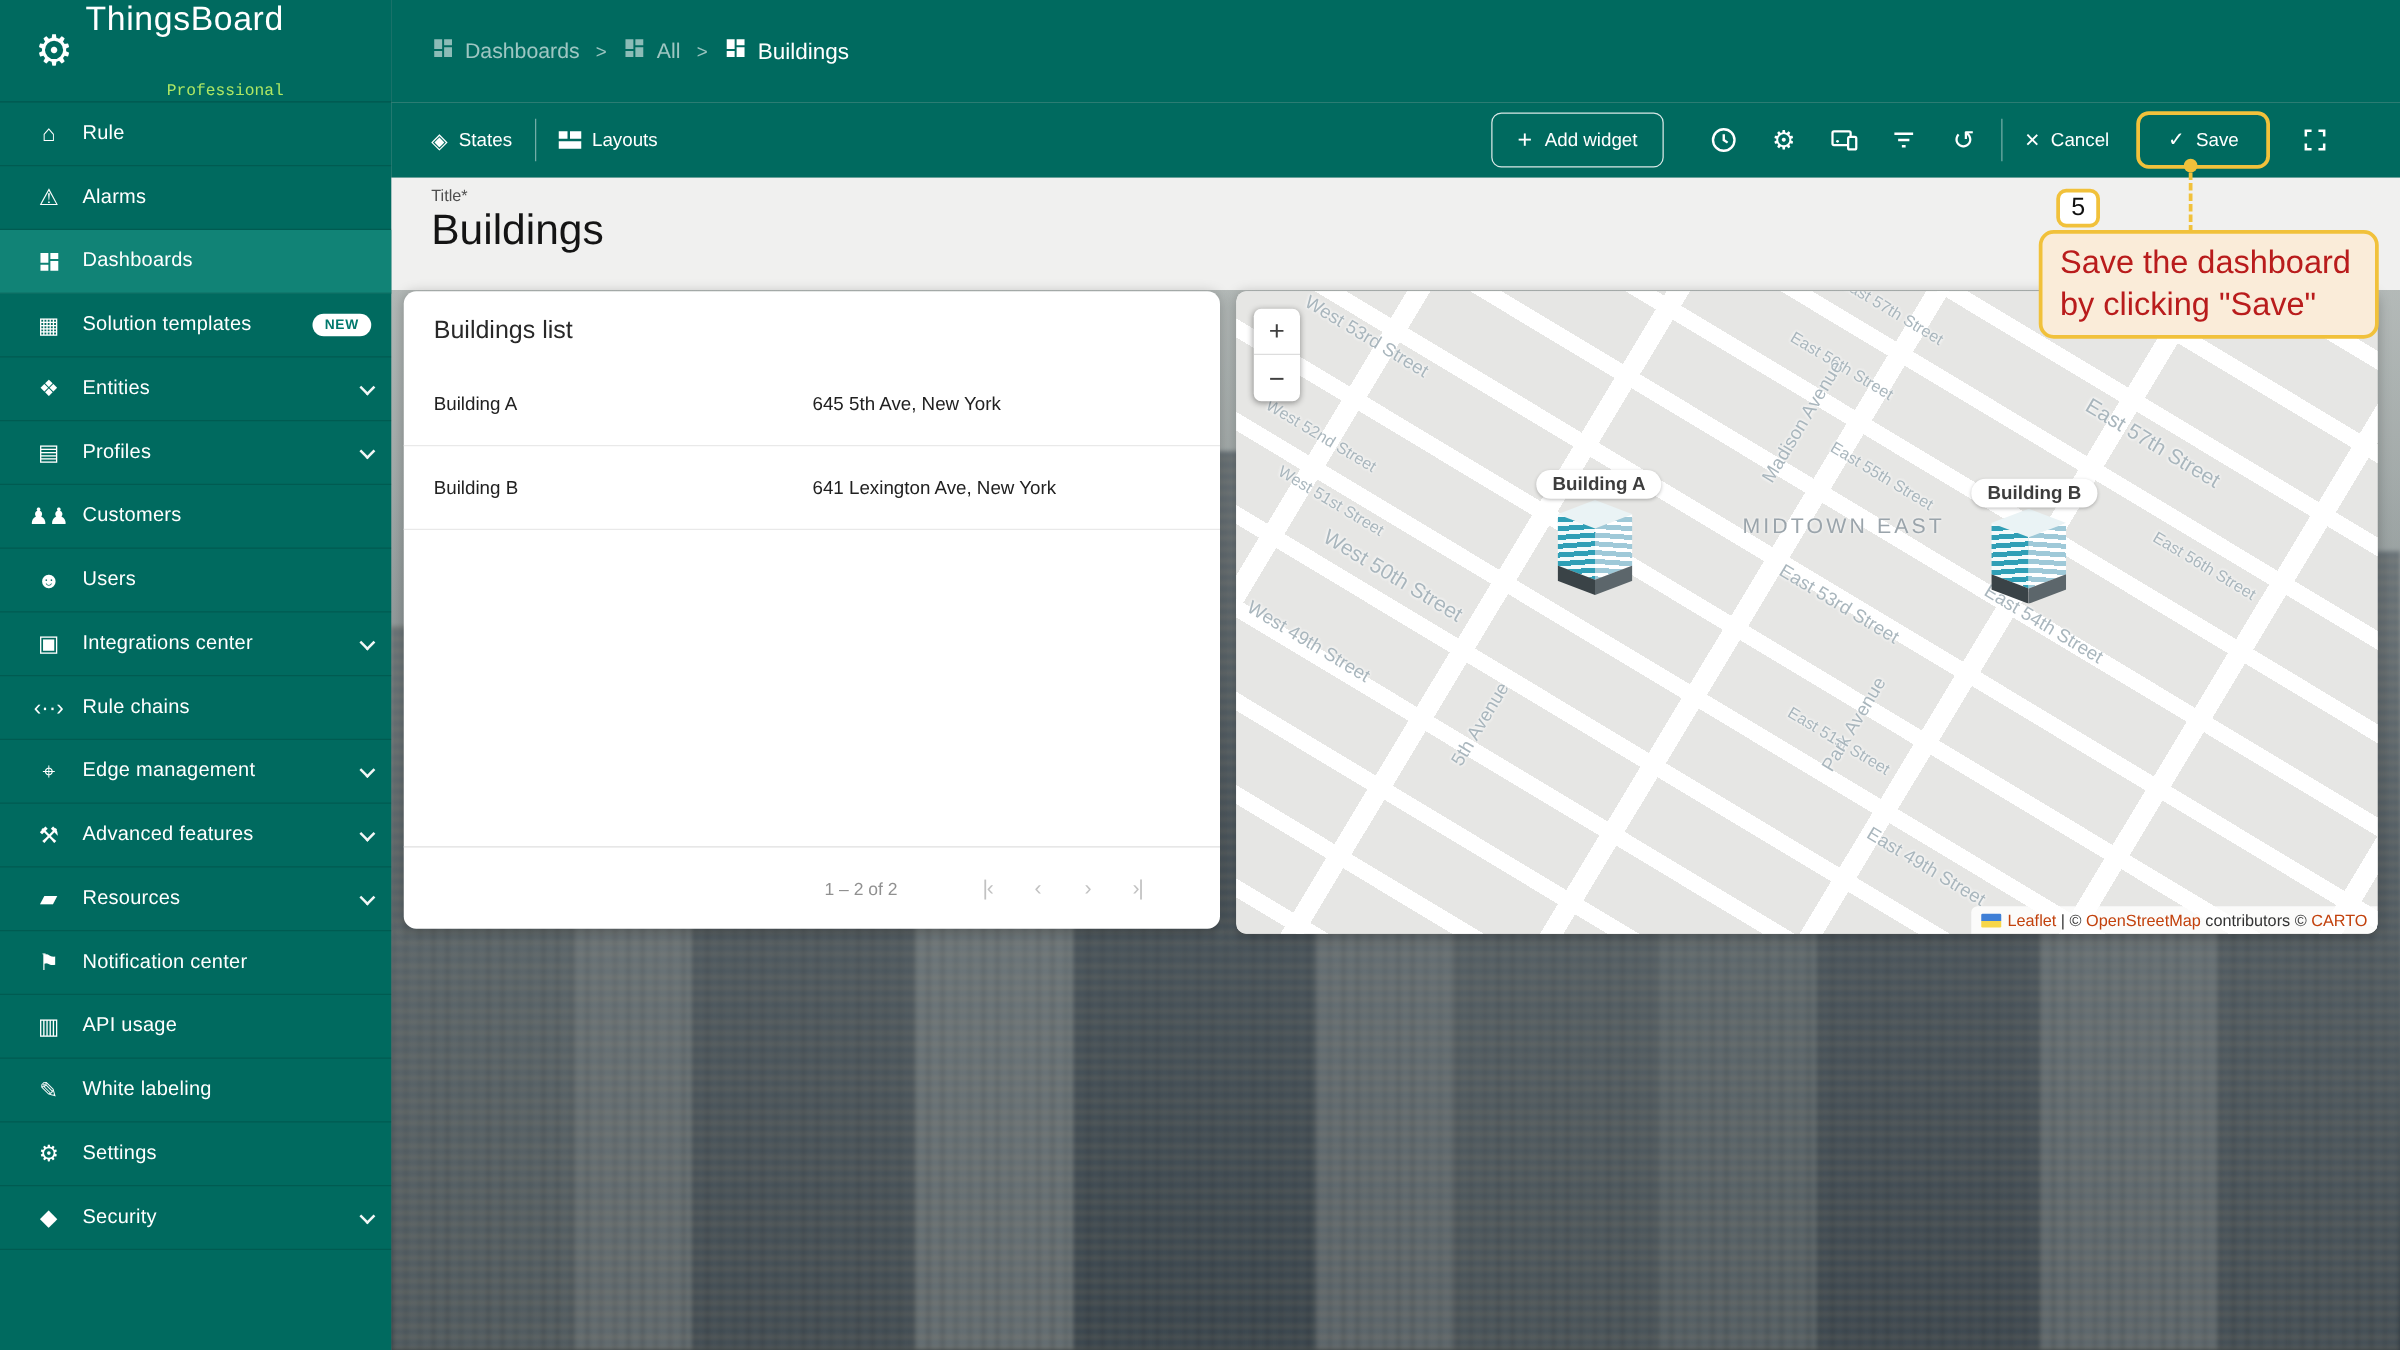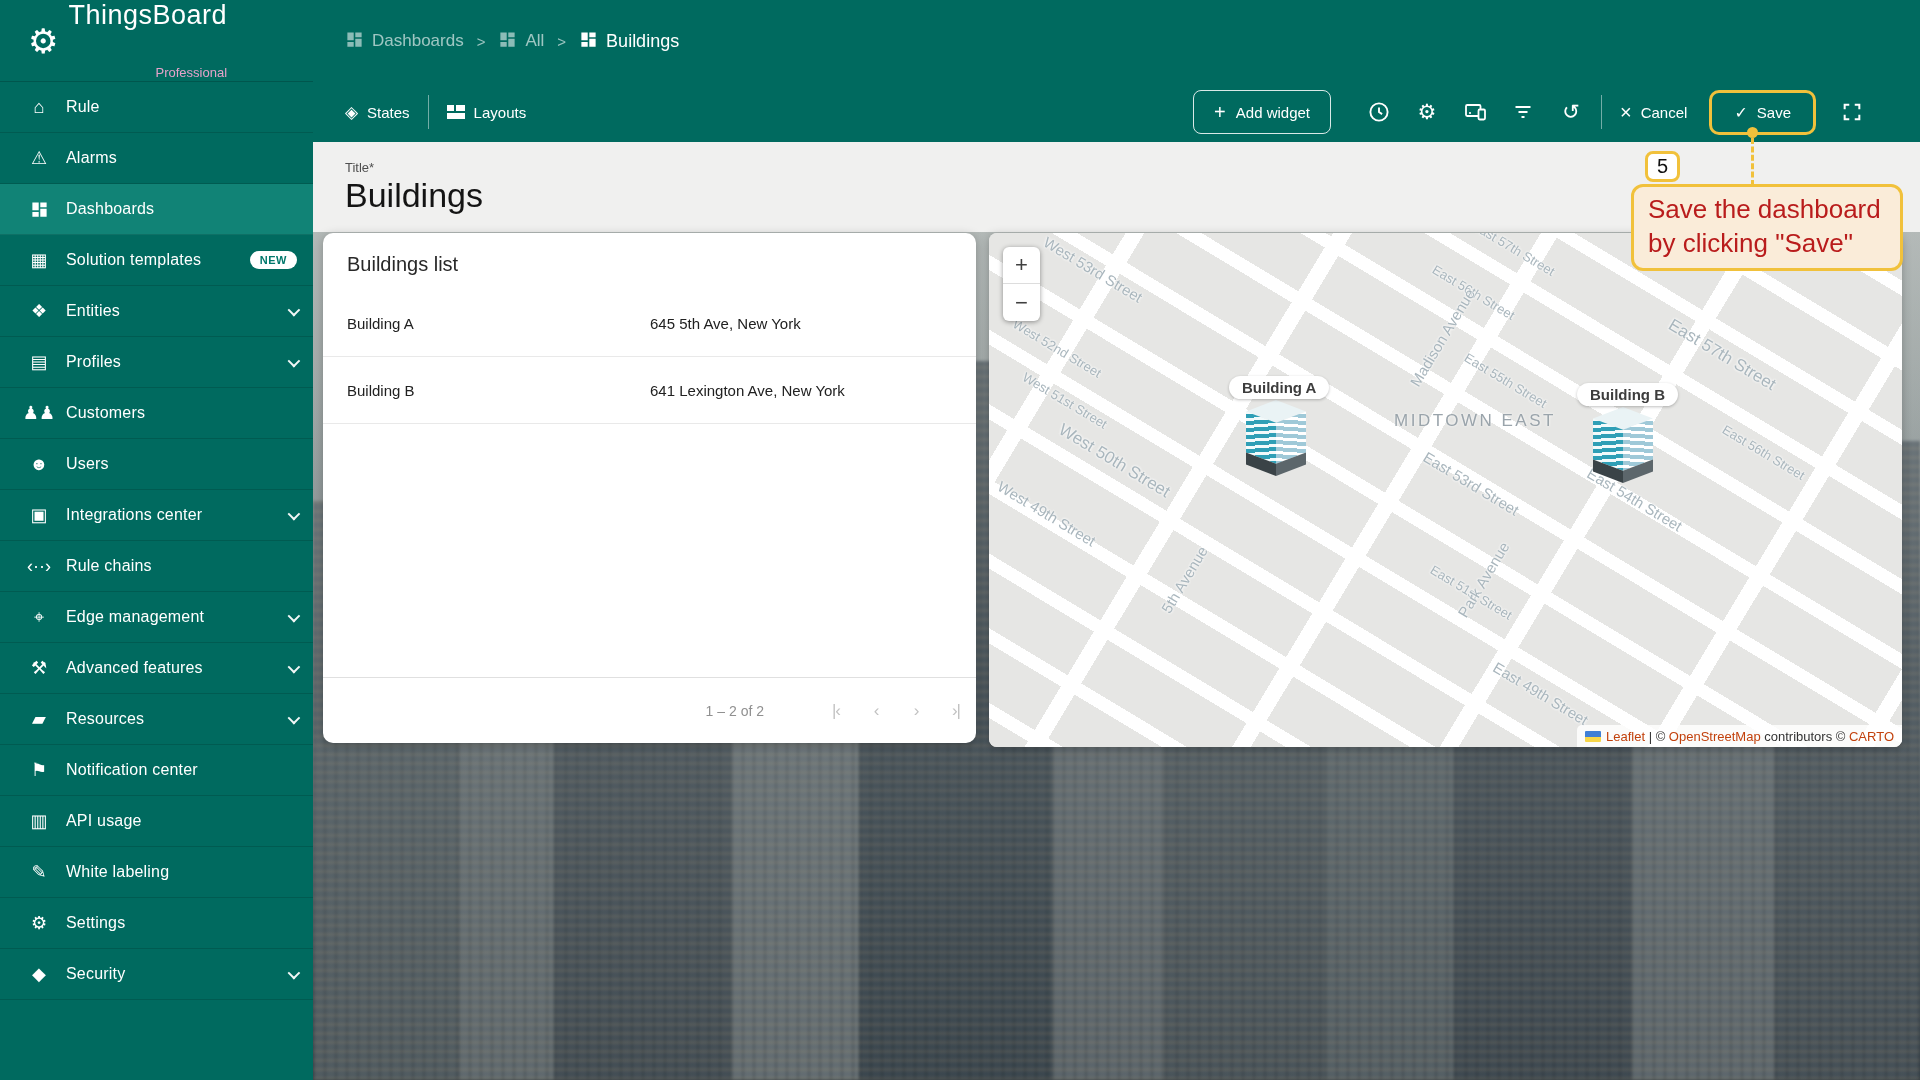--- a/index.html
+++ b/index.html
@@ -18,21 +18,21 @@
   .bg-tint { position:absolute; inset:0;
     background:linear-gradient(180deg, rgba(190,196,194,0.55), rgba(100,110,114,0.35) 60%, rgba(40,50,56,0.2)); }
 
   
   .sidebar { position:absolute; left:0; top:0; width:313px; height:1080px; background:#006A5F; z-index:20; }
   .logo-block { height:82px; display:flex; align-items:center; padding:0 20px 0 28px;
     border-bottom:1px solid rgba(0,0,0,0.18); }
   .logo-gear { font-size:34px; color:#fff; margin-right:10px; line-height:1; }
   .logo-texts { display:flex; flex-direction:column; align-items:flex-end;gap:36px; }
   .logo-name { color:#fff; font-size:27px; font-weight:400; letter-spacing:0.5px; line-height:1.05; }
-  .logo-edition { color:#f9a8d4; font-size:13px; opacity:0.92; }
+  .logo-edition { color:#bef264; font-size:13px; opacity:0.92;font-family:Liberation Mono, monospace; }
   .nav-item { height:51px; display:flex; align-items:center; padding:0 16px 0 26px;
     border-bottom:1px solid rgba(0,0,0,0.14); cursor:pointer; position:relative; }
   .nav-item.selected { background:#118376; }
   .nav-icon { width:26px; text-align:center; color:#fff; font-size:18px; margin-right:14px; flex:none;
     display:inline-flex; justify-content:center; align-items:center; }
   .nav-icon svg { fill:#fff; }
   .nav-label { color:#fff; font-size:16px; font-weight:500; letter-spacing:0.2px; white-space:nowrap; }
   .nav-badge { margin-left:auto; background:#fff; color:#00786C; font-size:11px; font-weight:700;
     padding:3px 10px; border-radius:10px; letter-spacing:0.5px; }
   .chev { margin-left:auto; width:9px; height:9px; border-right:2px solid #fff; border-bottom:2px solid #fff;
@@ -76,40 +76,40 @@
   .icon-btn svg { stroke:#fff; }
   .cancel-btn { display:flex; align-items:center; gap:9px; color:#fff; font-size:15px; font-weight:500;
     cursor:pointer; margin:0 10px 0 12px; }
   .cancel-btn .x { font-size:20px; }
   .save-btn { display:flex; align-items:center; gap:9px; color:#fff; font-size:15px; font-weight:500; cursor:pointer;
     border:3px solid #F1C13B; border-radius:10px; padding:10px 22px; margin:0 12px; }
   .save-btn .ck { font-size:16px; }
 
   
   .title-band { position:absolute; left:313px; top:142px; right:0; height:90px; background:#F0F0EF; z-index:10;
-    padding:18px 0 0 32px; }
+    padding:7px 0 0 32px; }
   .field-label { font-size:13px; color:#4f4f4f; }
   .page-title { font-size:34px; font-weight:500; color:#141414; margin-top:1px; }
 
   
   .card { position:absolute; left:323px; top:233px; width:653px; height:510px; background:#fff; border-radius:10px;
     box-shadow:0 2px 10px rgba(0,0,0,0.25); z-index:10; display:flex; flex-direction:column; }
   .card-title { padding:20px 24px 14px; font-size:20px; color:#282828; }
   .thead { display:flex; padding:0 24px; height:46px; align-items:center; border-bottom:1px solid #e0e0e0;
     color:#757575; font-size:15px; }
   .th-name { width:303px; display:flex; align-items:center; gap:7px; cursor:pointer; }
   .sort-arrow { font-size:15px; color:#6f6f6f; }
   .th-addr { flex:1; cursor:pointer; }
   .trow { display:flex; padding:0 24px; height:67px; align-items:center; border-bottom:1px solid #e9e9e9;
     font-size:15px; color:#212121; cursor:pointer; }
   .td-name { width:303px; }
   .td-addr { flex:1; }
   .card-spacer { flex:1; }
   .card-footer { border-top:1px solid #e0e0e0; height:66px; display:flex; align-items:center;
-    justify-content:flex-end; }
+    justify-content:flex-end; padding-right:46px; }
   .range-label { color:#909090; font-size:14px; margin-right:52px; }
   .pg-btn { color:#c2c2c2; font-size:17px; width:40px; text-align:center; cursor:default; letter-spacing:-1px; }
 
   
   .map { position:absolute; left:989px; top:233px; width:913px; height:514px; border-radius:8px; overflow:hidden;
     background:#e8e8e6; box-shadow:0 2px 10px rgba(0,0,0,0.25); z-index:10; }
   .map-grid { position:absolute; left:-500px; top:-500px; width:2000px; height:1600px; transform:rotate(31deg);
     background-color:#e6e6e4;
     background-image:
       repeating-linear-gradient(90deg, #ffffff 0 16px, transparent 16px 178px),

